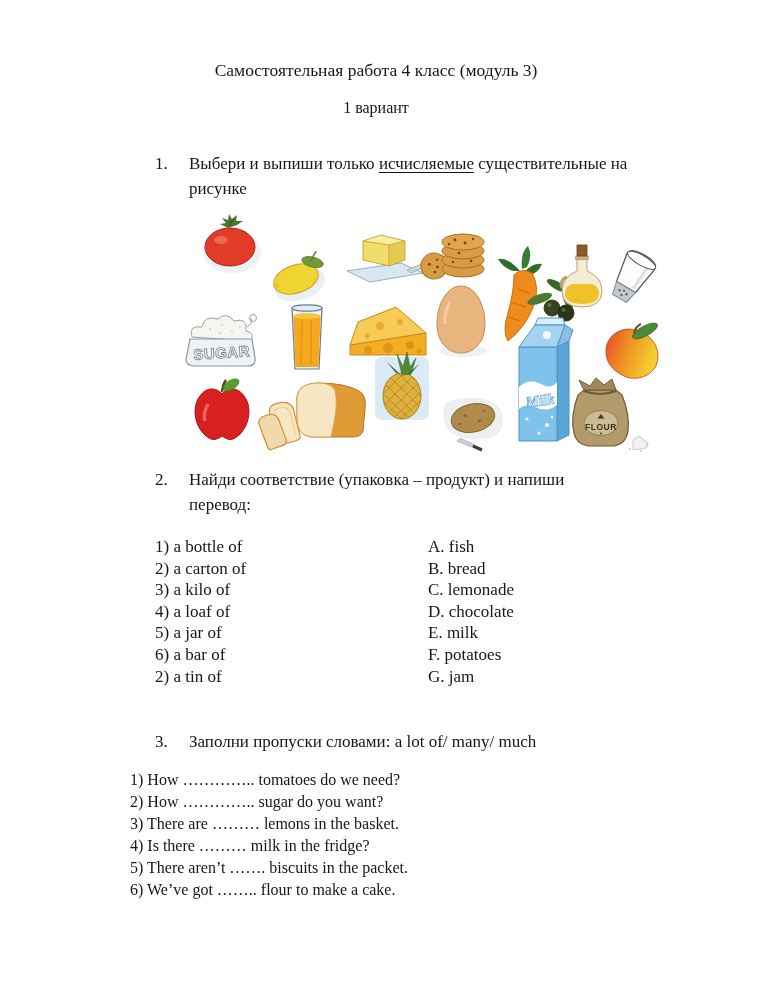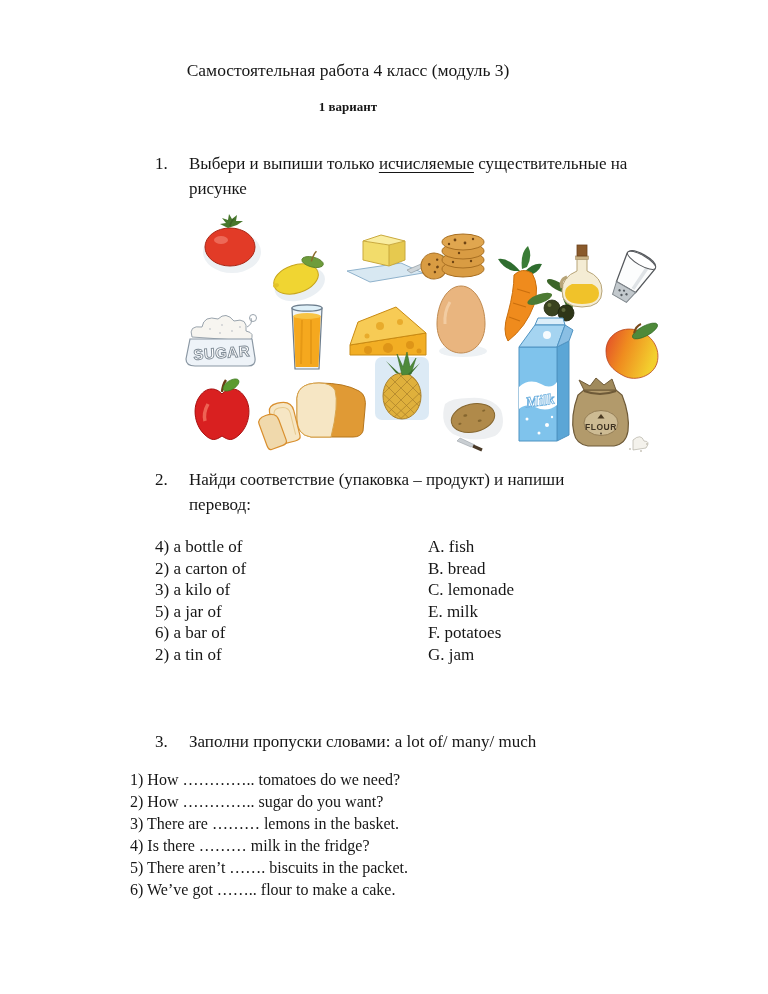--- a/index.html
+++ b/index.html
@@ -2,23 +2,23 @@
 <html><head>
 <meta charset="utf-8">
 <style>
   html,body{margin:0;padding:0;}
   body{
     width:768px;height:994px;background:#ffffff;position:relative;overflow:hidden;
     font-family:"Liberation Serif","DejaVu Serif",serif;color:#161616;
     -webkit-font-smoothing:antialiased;
   }
   .abs{position:absolute;}
-  .centered{left:0;width:696px;text-align:center;}
+  .centered{left:0;width:696px;text-align:center;padding-left:28px;}
   #doc-title{top:60px;font-size:17.5px;}
-  #variant{top:99px;font-size:13px;font-weight:bold;}
+  #variant{top:99px;font-size:16px;}
   .task{font-size:17px;line-height:25px;}
   .task .num{position:absolute;left:0;top:0;}
   .task .tbody{margin-left:34px;}
   #task1{left:155px;top:151px;width:562px;}
   #task1 .ul{text-decoration:underline;text-underline-offset:3px;}
   #food-figure{left:170px;top:205px;width:530px;height:256px;}
   #task2{left:155px;top:467px;width:520px;}
   #match-list{left:155px;top:536px;font-size:17px;line-height:21.6px;}
   .match-row .lcol{display:inline-block;width:273px;}
   #task3{left:155px;top:729px;width:560px;}
@@ -270,23 +270,24 @@
 
 <div class="abs task" id="task2">
   <span class="num">2.</span>
   <div class="tbody">
     <span>Найди соответствие (упаковка – продукт) и напиши</span><br>
     <span>перевод:</span>
   </div>
 </div>
 
 <div class="abs" id="match-list">
-  <div class="match-row"><span class="lcol">4) a bottle of</span><span class="rcol">A. fish</span></div>
+  <div class="match-row"><span class="lcol">1) a bottle of</span><span class="rcol">A. fish</span></div>
   <div class="match-row"><span class="lcol">2) a carton of</span><span class="rcol">B. bread</span></div>
   <div class="match-row"><span class="lcol">3) a kilo of</span><span class="rcol">C. lemonade</span></div>
+  <div class="match-row"><span class="lcol">4) a loaf of</span><span class="rcol">D. chocolate</span></div>
   <div class="match-row"><span class="lcol">5) a jar of</span><span class="rcol">E. milk</span></div>
   <div class="match-row"><span class="lcol">6) a bar of</span><span class="rcol">F. potatoes</span></div>
   <div class="match-row"><span class="lcol">2) a tin of</span><span class="rcol">G. jam</span></div>
 </div>
 
 <div class="abs task" id="task3">
   <span class="num">3.</span>
   <div class="tbody"><span>Заполни пропуски словами: a lot of/ many/ much</span></div>
 </div>
 

